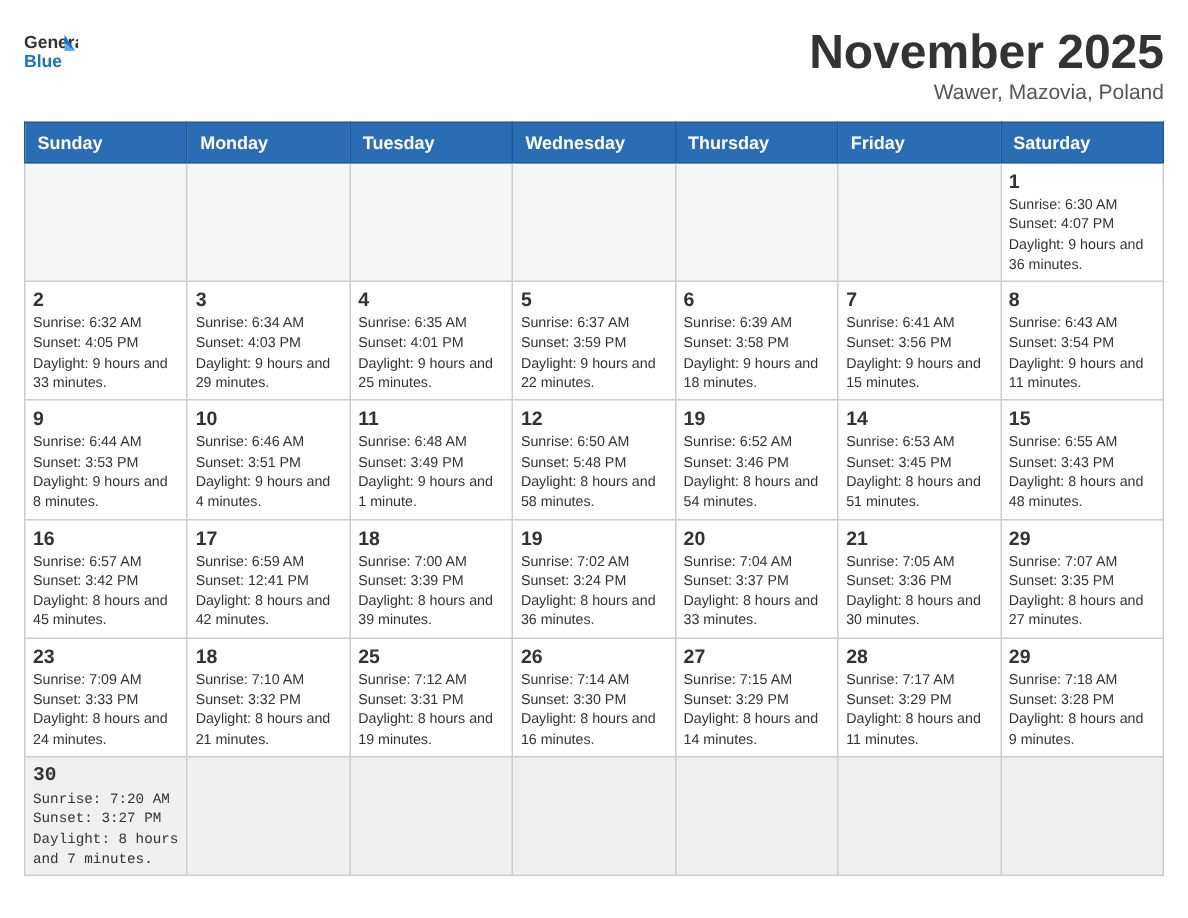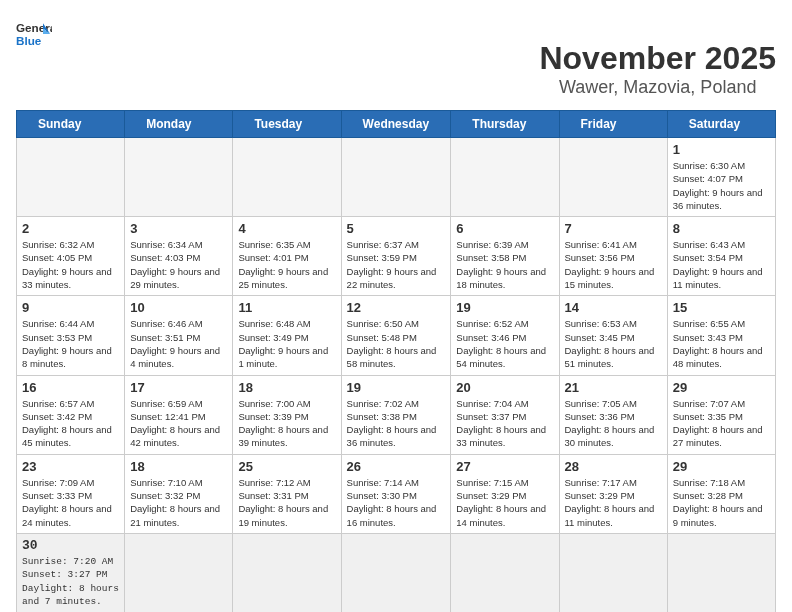--- a/index.html
+++ b/index.html
@@ -19,43 +19,42 @@
     .logo {
       display: flex;
       align-items: center;
       gap: 6px;
     }
     .logo-icon {
       width: 36px;
       height: 36px;
     }
     .title-area {
-      text-align: center;
-      margin-top: 24px;
+      text-align: right;
     }
     .month-title {
       font-size: 32px;
       font-weight: bold;
       color: #333;
     }
     .location {
-      font-size: 18px;
+      font-size: 14px;
       color: #555;
     }
     .calendar {
       width: 100%;
       border-collapse: collapse;
       border: 1px solid #ccc;
     }
     .calendar th {
       background: #2a6db5;
       color: #fff;
       font-size: 12px;
       font-weight: bold;
-      padding: 6px 21px;
+      padding: 6px 8px;
       text-align: left;
       border: 1px solid #1a5a99;
     }
     .calendar td {
       border: 1px solid #ccc;
       vertical-align: top;
       padding: 4px 5px;
       width: 108px;
       min-height: 80px;
       font-size: 10px;
@@ -251,21 +250,21 @@
         <td>
           <span class="day-number">18</span>
           <div class="day-info">Sunrise: 7:00 AM
 Sunset: 3:39 PM
 Daylight: 8 hours
 and 39 minutes.</div>
         </td>
         <td>
           <span class="day-number">19</span>
           <div class="day-info">Sunrise: 7:02 AM
-Sunset: 3:38 PM
+Sunset: 3:24 PM
 Daylight: 8 hours
 and 36 minutes.</div>
         </td>
         <td>
           <span class="day-number">20</span>
           <div class="day-info">Sunrise: 7:04 AM
 Sunset: 3:37 PM
 Daylight: 8 hours
 and 33 minutes.</div>
         </td>

